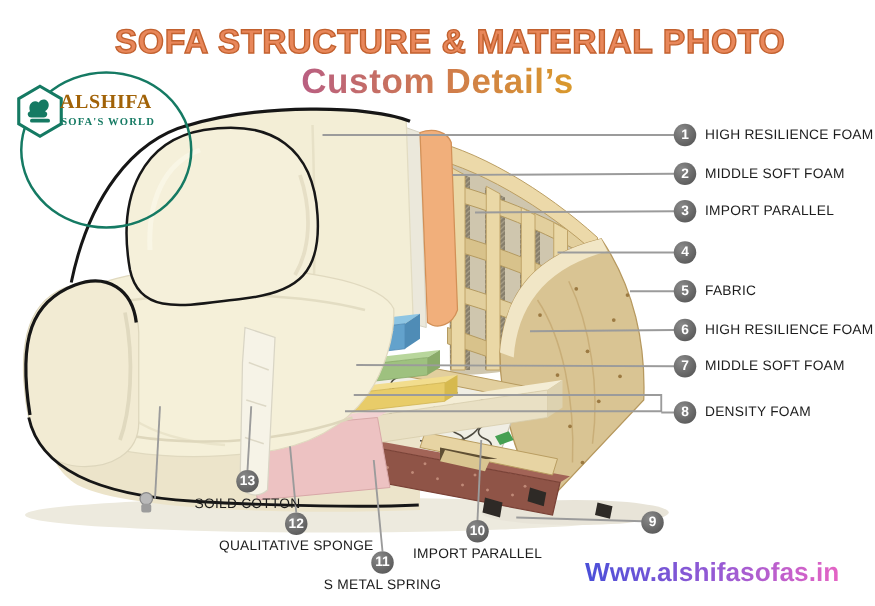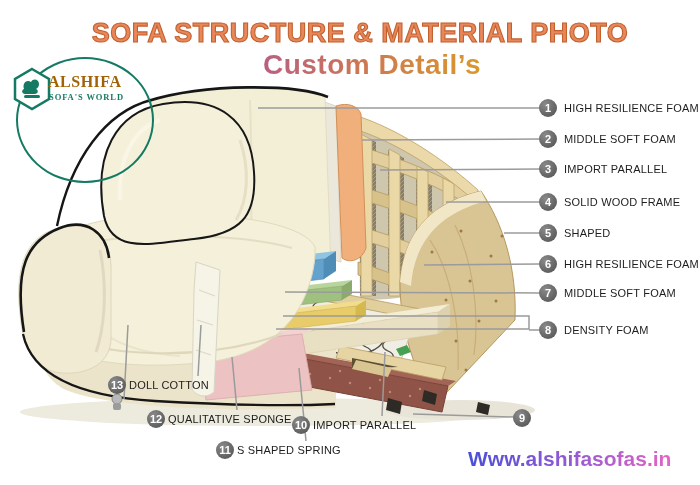--- a/index.html
+++ b/index.html
@@ -5,39 +5,39 @@
   html,body{margin:0;padding:0;background:#fff;}
   .page{position:relative;width:700px;height:485px;background:#ffffff;overflow:hidden;
         font-family:"Liberation Sans",sans-serif;}
   
   .title{position:absolute;left:60px;top:18px;width:600px;text-align:center;
          font-size:27px;font-weight:700;letter-spacing:.5px;
          color:#e8875a;-webkit-text-stroke:1.1px #c2612f;white-space:nowrap;}
   .subtitle{position:absolute;left:50%;top:49px;transform:translateX(-50%);
          font-size:28px;font-weight:700;letter-spacing:.5px;white-space:nowrap;
          background:linear-gradient(90deg,#b95f82 0%,#cf7a4e 50%,#d9992c 100%);
-         -webkit-background-clip:text;background-clip:text;color:transparent;margin-left:22px;}
+         -webkit-background-clip:text;background-clip:text;color:transparent;}
   
   .logo{position:absolute;left:16px;top:57px;width:134px;height:122px;
         border:2.5px solid #157a63;border-radius:50%;z-index:6;}
   .logo-name{position:absolute;left:30px;top:14px;font-family:"Liberation Serif",serif;
         font-weight:700;font-size:16px;color:#a16207;letter-spacing:.5px;white-space:nowrap;}
   .logo-tagline{position:absolute;left:31px;top:33px;font-family:Liberation Serif, serif;
         font-weight:700;font-size:8.5px;color:#157a63;letter-spacing:.9px;white-space:nowrap;}
   .logo-hex{position:absolute;left:-7px;top:7px;}
   
   .website{position:absolute;left:468px;top:447px;font-size:21px;font-weight:700;white-space:nowrap;
          background:linear-gradient(90deg,#4a4fd8 0%,#9b5bd4 55%,#e464c4 100%);
          -webkit-background-clip:text;background-clip:text;color:transparent;text-align:center;}
   
   .art,.lines{position:absolute;left:0;top:0;width:700px;height:485px;}
   .lines{z-index:4;pointer-events:none;}
   
   .co{position:absolute;display:flex;align-items:center;gap:7px;z-index:5;}
-  .co-below{gap:3px;width:180px;justify-content:flex-start;}
+  .co-below{flex-direction:column;gap:3px;width:180px;justify-content:flex-start;}
   .co-num{width:18px;height:18px;border-radius:50%;flex:0 0 18px;
           background:radial-gradient(circle at 35% 30%,#8a8a8a,#4e4e4e);
           color:#fff;font-size:11px;font-weight:700;
           display:flex;align-items:center;justify-content:center;}
   .co-label{font-size:11px;color:#1d1d1d;letter-spacing:.2px;white-space:nowrap;}
   .co-label-sm{font-size:10.5px;}
 </style>
 </head>
 <body>
 
@@ -272,25 +272,24 @@
   <div class="co" style="left:539px;top:130px">
     <span class="co-num">2</span>
     <span class="co-label">MIDDLE SOFT FOAM</span>
   </div>
   <div class="co" style="left:539px;top:160px">
     <span class="co-num">3</span>
     <span class="co-label">IMPORT PARALLEL</span>
   </div>
   <div class="co" style="left:539px;top:193px">
     <span class="co-num">4</span>
-    <span class="co-label">SOLID WOOD FRAME</span>
   </div>
   <div class="co" style="left:539px;top:224px">
     <span class="co-num">5</span>
-    <span class="co-label">SHAPED</span>
+    <span class="co-label">FABRIC</span>
   </div>
   <div class="co" style="left:539px;top:255px">
     <span class="co-num">6</span>
     <span class="co-label">HIGH RESILIENCE FOAM</span>
   </div>
   <div class="co" style="left:539px;top:284px">
     <span class="co-num">7</span>
     <span class="co-label">MIDDLE SOFT FOAM</span>
   </div>
   <div class="co" style="left:539px;top:321px">
@@ -299,26 +298,26 @@
   </div>
   <div class="co" style="left:513px;top:409px">
     <span class="co-num">9</span>
   </div>
   <div class="co co-below" style="left:292px;top:416px">
     <span class="co-num">10</span>
     <span class="co-label">IMPORT PARALLEL</span>
   </div>
   <div class="co co-below" style="left:216px;top:441px">
     <span class="co-num">11</span>
-    <span class="co-label">S SHAPED SPRING</span>
+    <span class="co-label">S METAL SPRING</span>
   </div>
   <div class="co co-below" style="left:147px;top:410px">
     <span class="co-num">12</span>
     <span class="co-label">QUALITATIVE SPONGE</span>
   </div>
   <div class="co co-below" style="left:108px;top:376px">
     <span class="co-num">13</span>
-    <span class="co-label">DOLL COTTON</span>
+    <span class="co-label">SOILD COTTON</span>
   </div>
 
   <div class="website">Www.alshifasofas.in</div>
 
 </div>
 
 </body></html>

